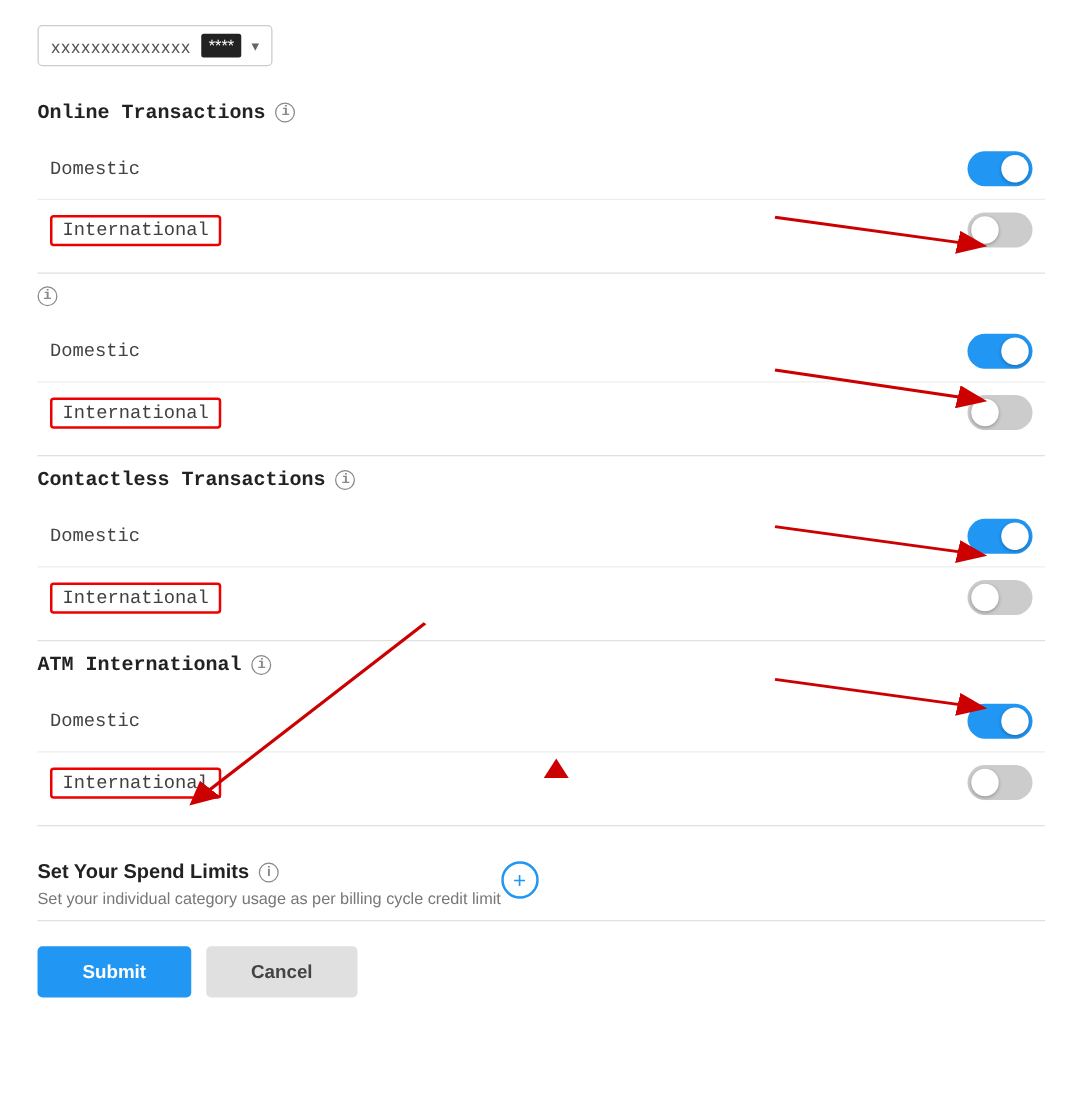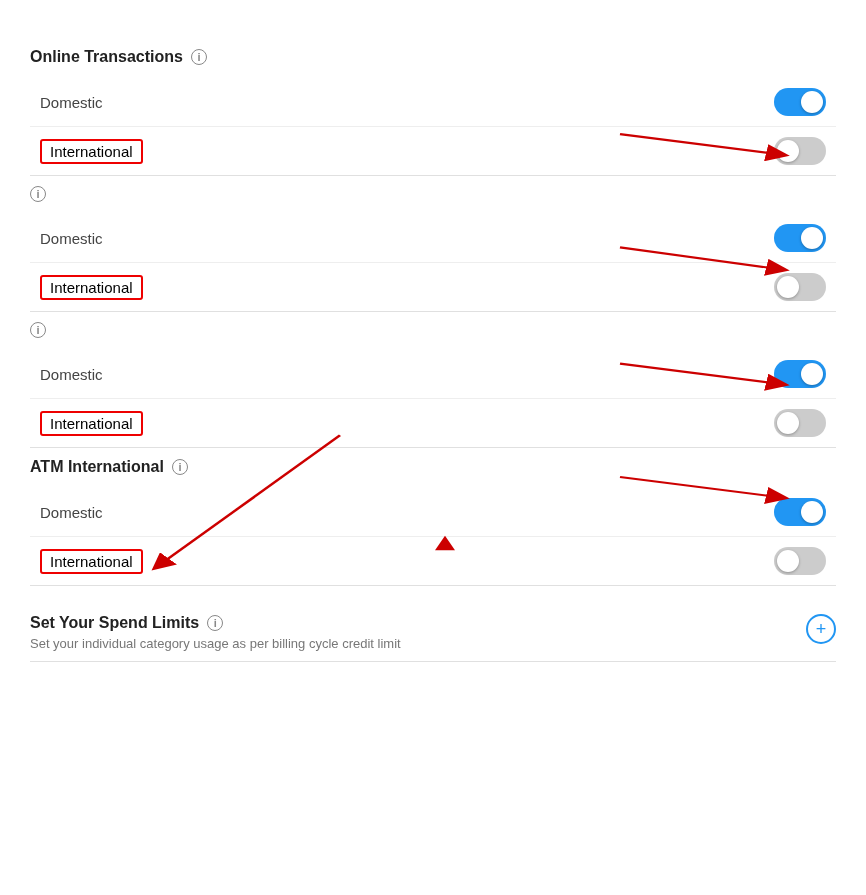--- a/index.html
+++ b/index.html
@@ -48,21 +48,23 @@
     }
     .chevron-icon {
       font-size: 12px;
       color: #666;
     }
 
     
     .section {
       margin-bottom: 0;
       border-bottom: 1px solid #e0e0e0;
+      padding-bottom: 10px;
       margin-bottom: 10px;
+      font-family: Liberation Mono, monospace;
     }
     .section-title {
       font-size: 16px;
       font-weight: bold;
       color: #222;
       margin-bottom: 12px;
       display: flex;
       align-items: center;
       gap: 8px;
     }
@@ -90,21 +92,21 @@
     }
     .toggle-row + .toggle-row {
       border-top: 1px solid #eee;
     }
     .row-label {
       font-size: 15px;
       color: #444;
     }
     .international-label {
       font-size: 15px;
-      color: #000000;
+      color: #404040;
       border: 2px solid #e00;
       padding: 2px 8px;
       border-radius: 3px;
       display: inline-block;
     }
 
     
     .toggle-switch {
       position: relative;
       width: 52px;
@@ -137,21 +139,20 @@
       left: 27px;
     }
     .toggle-track.off .toggle-thumb {
       left: 3px;
     }
 
     
     .spend-limits-section {
       display: flex;
       align-items: flex-start;
-      justify-content: space-between;
       padding: 18px 0 10px;
       border-bottom: 1px solid #e0e0e0;
       margin-bottom: 20px;
     }
     .spend-limits-left {
       display: flex;
       flex-direction: column;
       gap: 4px;
     }
     .spend-limits-title {
@@ -219,20 +220,25 @@
       z-index: 10;
       overflow: visible;
     }
   </style>
 </head>
 <body>
 
 <div>
 
   <div class="header-row">
+    <div class="card-selector">
+      <span class="card-number-text">xxxxxxxxxxxxxx</span>
+      <span class="card-masked-block">****</span>
+      <span class="chevron-icon">▾</span>
+    </div>
   </div>
 
   <div class="section-wrapper" style="position:relative;">
 
     <div class="section">
       <div class="section-title">
         <span>Online Transactions</span>
         <span class="info-icon">i</span>
       </div>
       <div class="toggle-row">
@@ -270,20 +276,21 @@
         <div class="toggle-switch">
           <div class="toggle-track off">
             <div class="toggle-thumb"></div>
           </div>
         </div>
       </div>
     </div>
 
     <div class="section">
       <div class="section-title">
+        <span>Contactless Transactions</span>
         <span class="info-icon">i</span>
       </div>
       <div class="toggle-row">
         <span class="row-label">Domestic</span>
         <div class="toggle-switch">
           <div class="toggle-track on">
             <div class="toggle-thumb"></div>
           </div>
         </div>
       </div>
@@ -346,14 +353,18 @@
     <div class="spend-limits-left">
       <div class="spend-limits-title">
         <span>Set Your Spend Limits</span>
         <span class="info-icon">i</span>
       </div>
       <span class="spend-limits-subtitle">Set your individual category usage as per billing cycle credit limit</span>
     </div>
     <button class="add-button">+</button>
   </div>
 
+  <div class="action-buttons">
+    <button class="btn-submit">Submit</button>
+    <button class="btn-cancel">Cancel</button>
+  </div>
 
 </div>
 
 </body></html>

